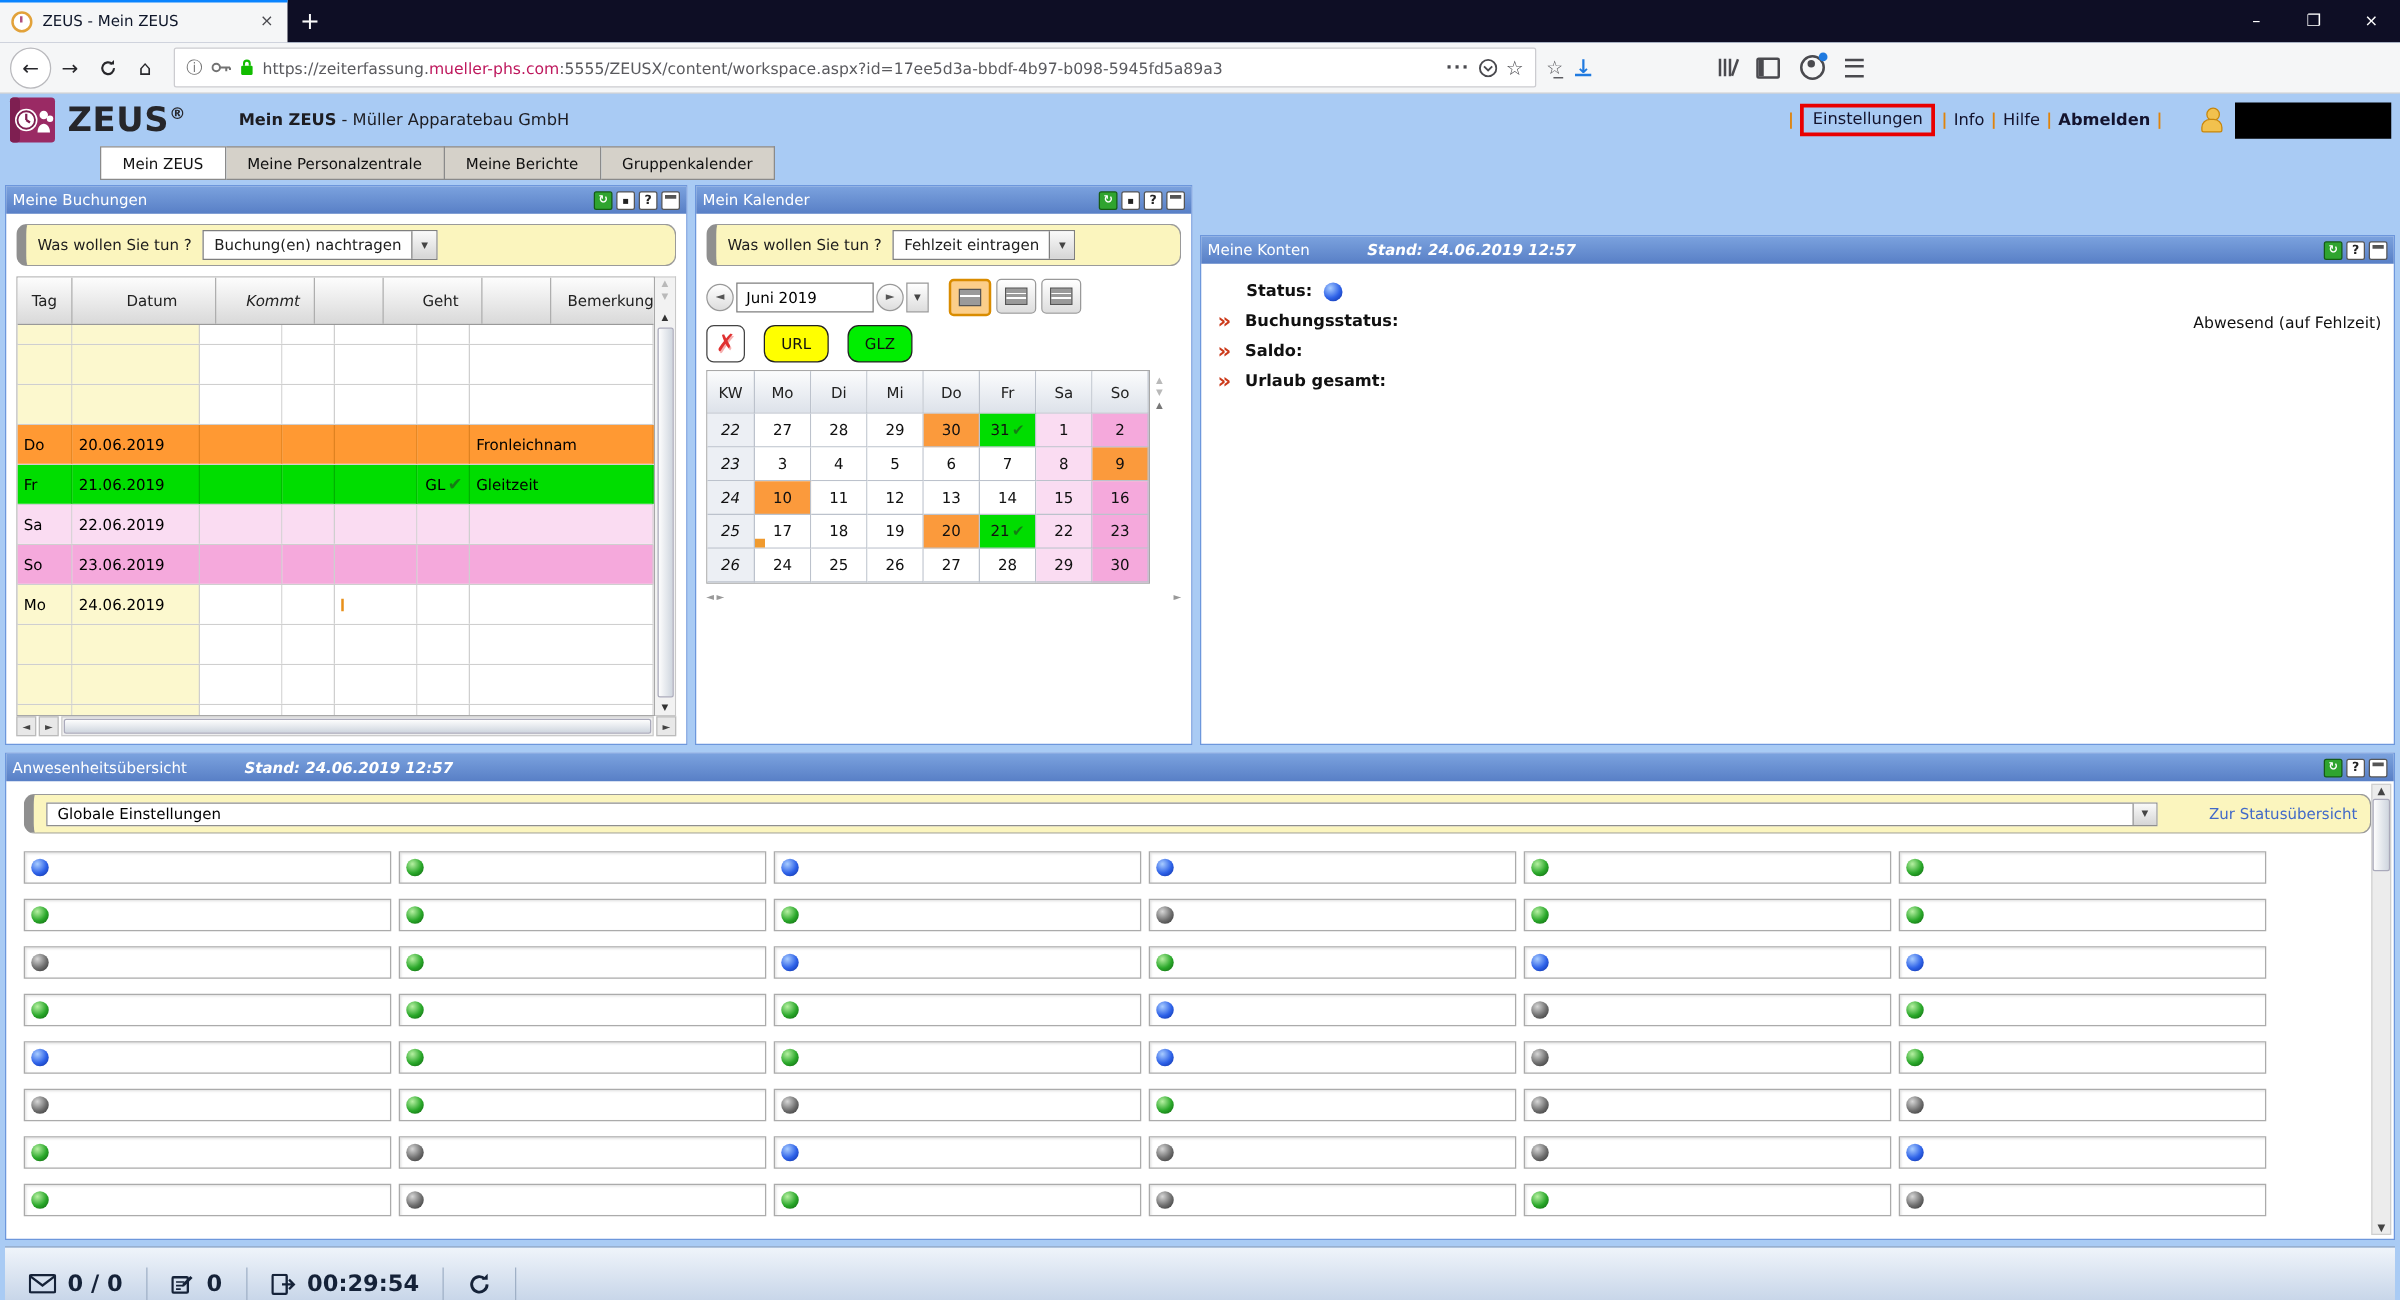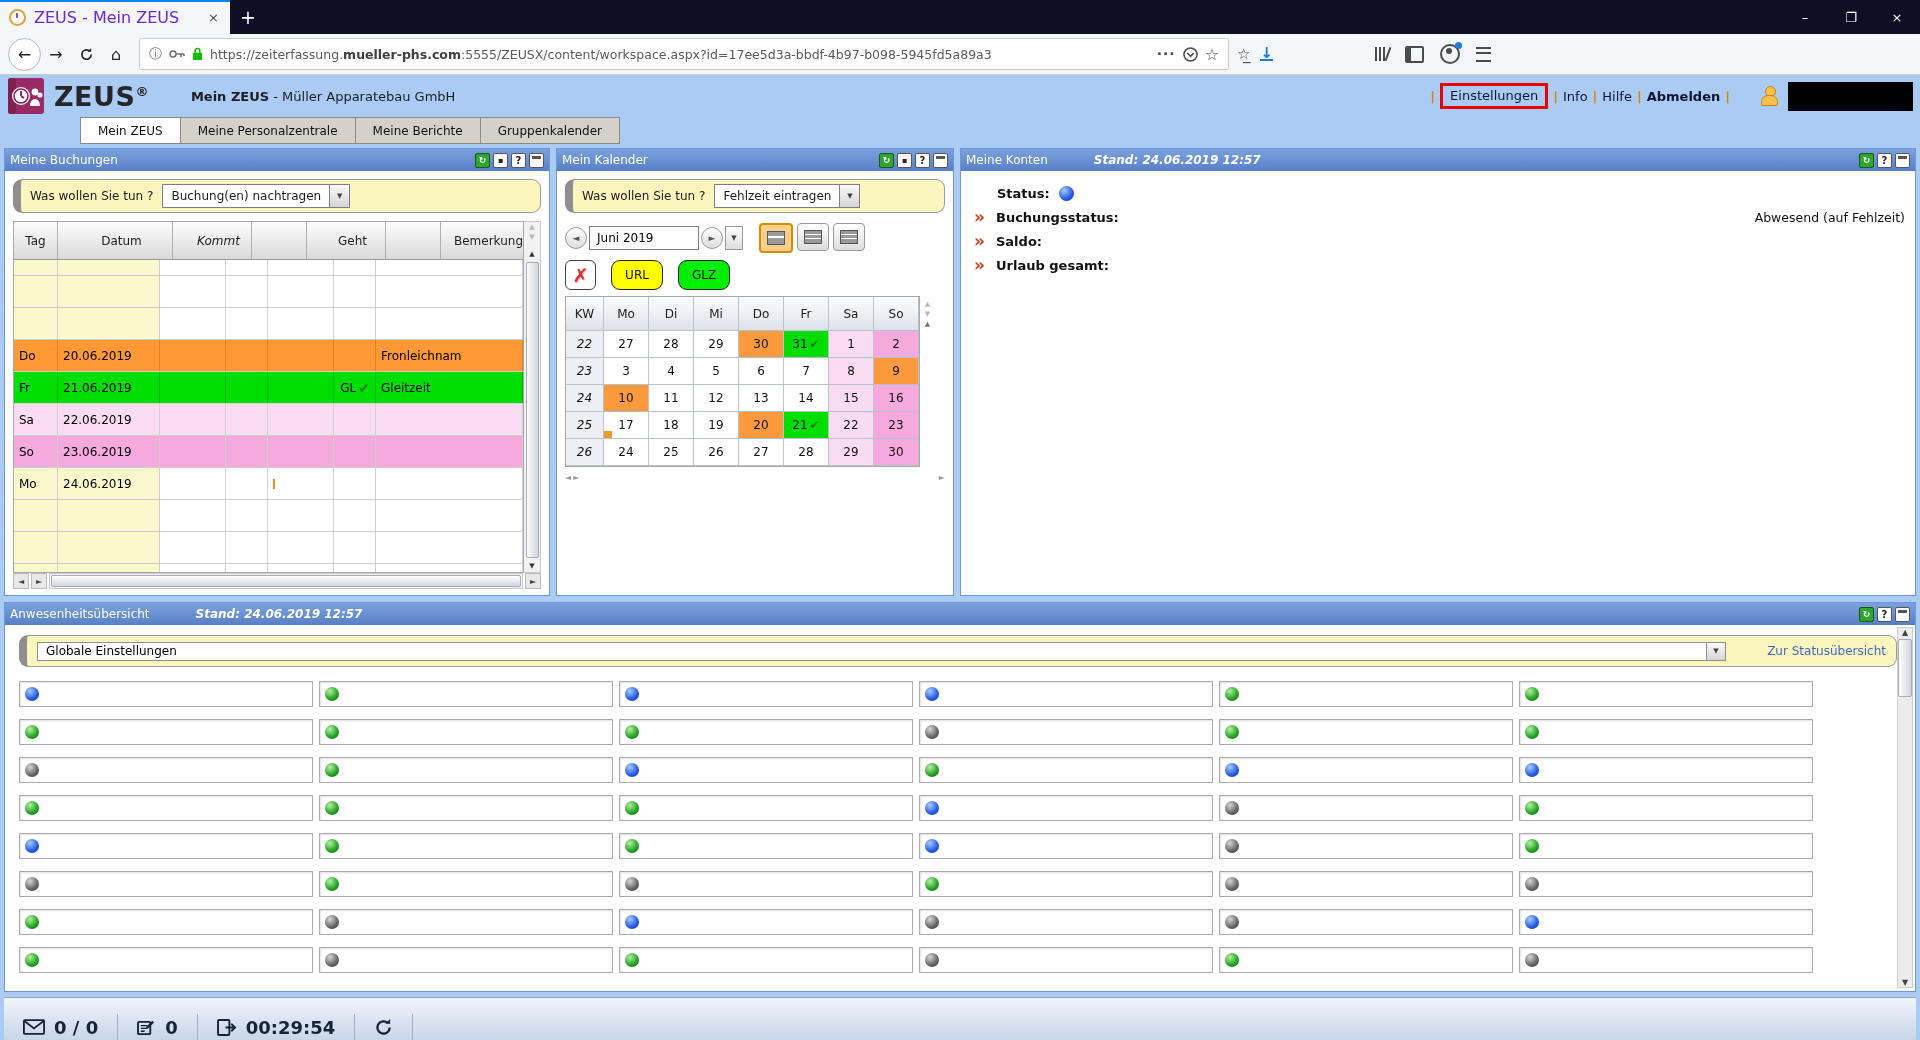--- a/index.html
+++ b/index.html
@@ -4,31 +4,31 @@
 <style>
   html,body{margin:0;padding:0;background:#888;}
   .screen{width:1920px;height:1040px;position:relative;overflow:hidden;
     font-family:"DejaVu Sans","Liberation Sans",sans-serif;background:#A9CBF4;font-size:12px;}
   
   .titlebar{height:34px;background:#0E0E25;display:flex;align-items:stretch;}
   .fftab{width:212px;margin-left:0;background:#f5f6f7;display:flex;align-items:center;padding:0 9px;position:relative;}
   .fftab::before{content:'';position:absolute;top:0;left:0;right:0;height:2px;background:#0a84ff;}
   .favicon{width:13px;height:13px;border-radius:50%;border:2px solid #E2A23A;background:#fff;position:relative;flex:none;}
   .favicon::after{content:'';position:absolute;left:5px;top:2px;width:2px;height:5px;background:#b05080;}
-  .fftab-title{font-size:16px;color:#6d28d9;flex:1;margin-left:8px;white-space:nowrap;overflow:hidden;}
+  .fftab-title{font-size:12px;color:#0f172a;flex:1;margin-left:8px;white-space:nowrap;overflow:hidden;}
   .fftab-close{color:#4a4a4f;font-size:13px;padding:0 2px;}
   .newtab{color:#f9f9fa;font-size:19px;width:36px;display:flex;align-items:center;justify-content:center;}
   .titlebar .spacer{flex:1;}
   .winbtn{width:46px;display:flex;align-items:center;justify-content:center;color:#fff;font-size:13px;}
   .navbar{height:40px;background:#f5f6f7;border-bottom:1px solid #ccccce;display:flex;align-items:center;padding:0 8px;}
   .navbtn{width:30px;height:30px;display:flex;align-items:center;justify-content:center;font-size:16px;color:#27272b;flex:none;}
   .navbtn.back{border:1px solid #b9b9bd;border-radius:50%;width:31px;height:31px;background:#fff;}
   .urlbar{flex:1;max-width:1070px;height:30px;background:#fff;border:1px solid #ccccd0;border-radius:2px;margin:0 8px;display:flex;align-items:center;padding:0 9px;gap:7px;}
   .urltext{flex:1;font-size:12.5px;white-space:nowrap;overflow:hidden;color:#5a5a5e;}
-  .urltext b{color:#404040;font-weight:700;}
+  .urltext b{color:#be185d;font-weight:400;}
   .icn{color:#4a4a4f;font-size:14px;flex:none;display:flex;align-items:center;justify-content:center;}
   .searchbar{width:330px;height:30px;background:#fff;border:1px solid #ccccd0;border-radius:2px;display:flex;align-items:center;padding:0 9px;gap:8px;margin-right:14px;}
   .placeholder{color:#8a8a8e;font-size:13px;}
   .navright{display:flex;align-items:center;gap:16px;margin-left:10px;margin-right:6px;}
   .dl{color:#1f7ae0;font-weight:bold;font-size:15px;border-bottom:2px solid #1f7ae0;line-height:11px;}
   .lib{display:flex;gap:2px;align-items:flex-end;height:14px;}
   .lib i{width:2px;background:#4a4a4f;height:14px;display:block;}
   .lib i.sl{transform:rotate(20deg);}
   .sidebaricn{width:15px;height:13px;border:2px solid #4a4a4f;border-radius:2px;position:relative;}
   .sidebaricn::after{content:'';position:absolute;left:0;top:0;bottom:0;width:4px;background:#4a4a4f;}
@@ -54,21 +54,21 @@
   .apptabs{height:27px;display:flex;align-items:flex-end;padding-left:80px;background:#A9CBF4;}
   .apptab{height:25px;display:flex;align-items:center;padding:0 17px;background:#D5D1C9;border:1px solid #8a8a8a;border-left-width:0;font-size:12px;color:#111;}
   .apptab:first-child{border-left-width:1px;}
   .apptab.active{background:#fff;}
   
   .workspace{padding:4px 4px 0 4px;}
   .toprow{display:flex;gap:6px;height:448px;}
   .panel{background:#fff;border:1px solid #6D97DC;display:flex;flex-direction:column;box-sizing:border-box;position:relative;}
   .p-buch{width:546px;flex:none;}
   .p-kal{width:398px;flex:none;}
-  .p-kont{flex:1;}
+  .p-kont{flex:1;margin-top:40px;}
   .p-anw{height:390px;margin-top:6px;}
   .phead{height:22px;background:linear-gradient(#7BA2DE,#587FC6);color:#fff;display:flex;align-items:center;padding:0 5px;font-size:12px;flex:none;}
   .pstand{flex:1;text-align:left;font-style:italic;font-weight:bold;padding-left:46px;}
   .picons{margin-left:auto;display:flex;gap:3px;align-items:center;}
   .picon{width:15px;height:15px;background:#fff;border:1px solid #555;border-radius:2px;display:flex;align-items:center;justify-content:center;font-size:10px;color:#222;font-weight:bold;box-sizing:border-box;}
   .picon.grn{background:#2FA42F;color:#fff;border-color:#145c14;font-size:9px;}
   .picon.dot{font-size:8px;}
   .picon.win{position:relative;}
   .picon.win::before{content:'';position:absolute;top:2px;left:2px;right:2px;height:3px;background:#555;}
   .qbar{margin:8px;height:34px;background:#FBF5BE;border:1px solid #9a9a9a;border-left:8px solid #8F8F8F;border-radius:9px;display:flex;align-items:center;padding:0 9px;gap:9px;font-size:12px;color:#1d1d1d;flex:none;box-sizing:border-box;}

